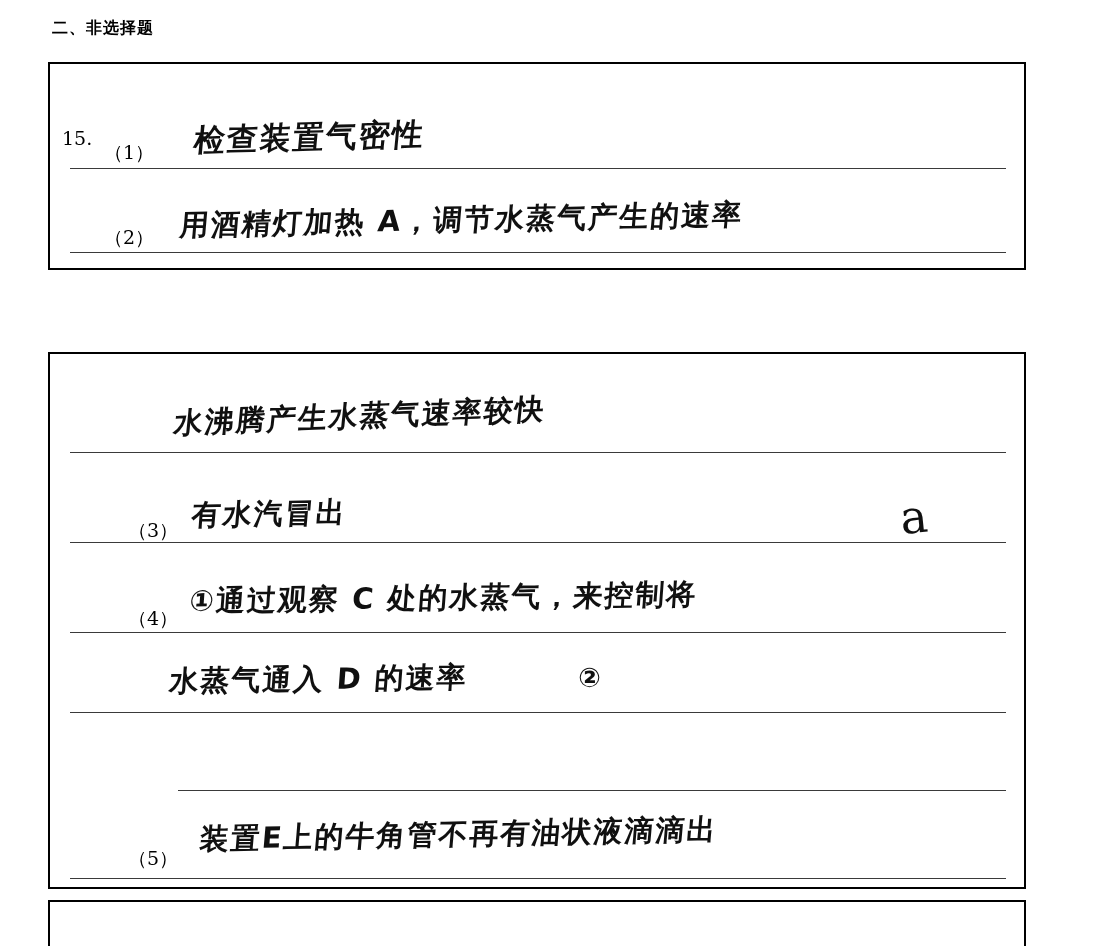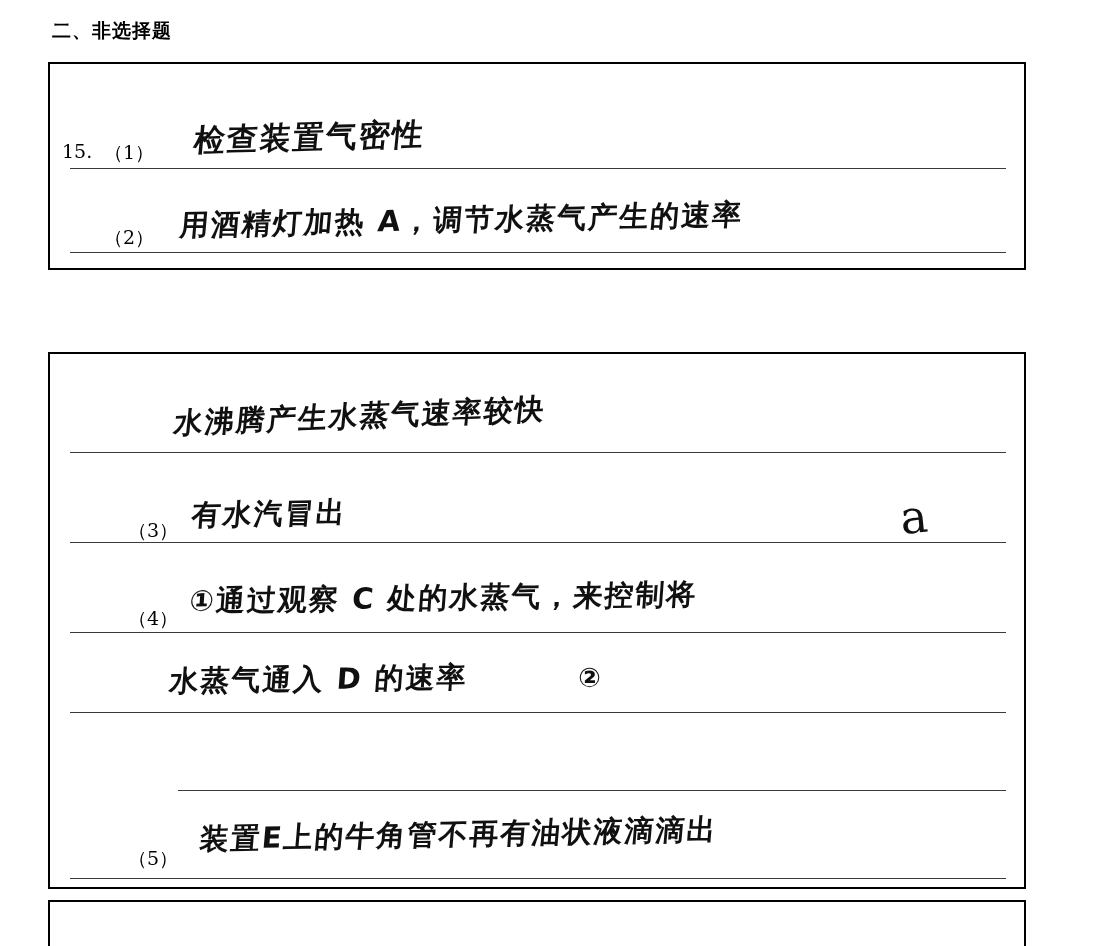--- a/index.html
+++ b/index.html
@@ -19,21 +19,21 @@
   .page {
     position: absolute;
     inset: 0;
   }
 
   
   .section-heading {
     position: absolute;
     left: 52px;
     top: 18px;
-    font-size: 19px;
+    font-size: 16px;
     font-weight: bold;
     letter-spacing: 1px;
     font-family: "DejaVu Sans", sans-serif;
   }
 
   
   .answer-box {
     position: absolute;
     border: 2px solid #000;
     box-sizing: border-box;
@@ -92,21 +92,21 @@
 
 <div class="page">
 
   <div class="section-heading">二、非选择题</div>
 
   <div class="answer-box" id="box-1"></div>
 
   <div class="rule" style="left:70px; top:168px; width:936px;"></div>
   <div class="rule" style="left:70px; top:252px; width:936px;"></div>
 
-  <div class="label" style="left:62px; top:140px;">15.</div>
+  <div class="label" style="left:62px; top:127px;">15.</div>
   <div class="label" style="left:104px; top:140px;">（1）</div>
   <div class="hand hw-big slant-1" style="left:192px; top:120px;">检查装置气密性</div>
 
   <div class="label" style="left:104px; top:225px;">（2）</div>
   <div class="hand hw-med slant-2" style="left:178px; top:206px;">用酒精灯加热 A，调节水蒸气产生的速率</div>
 
   <div class="answer-box" id="box-2"></div>
 
   <div class="rule" style="left:70px; top:452px; width:936px;"></div>
   <div class="rule" style="left:70px; top:542px; width:936px;"></div>

